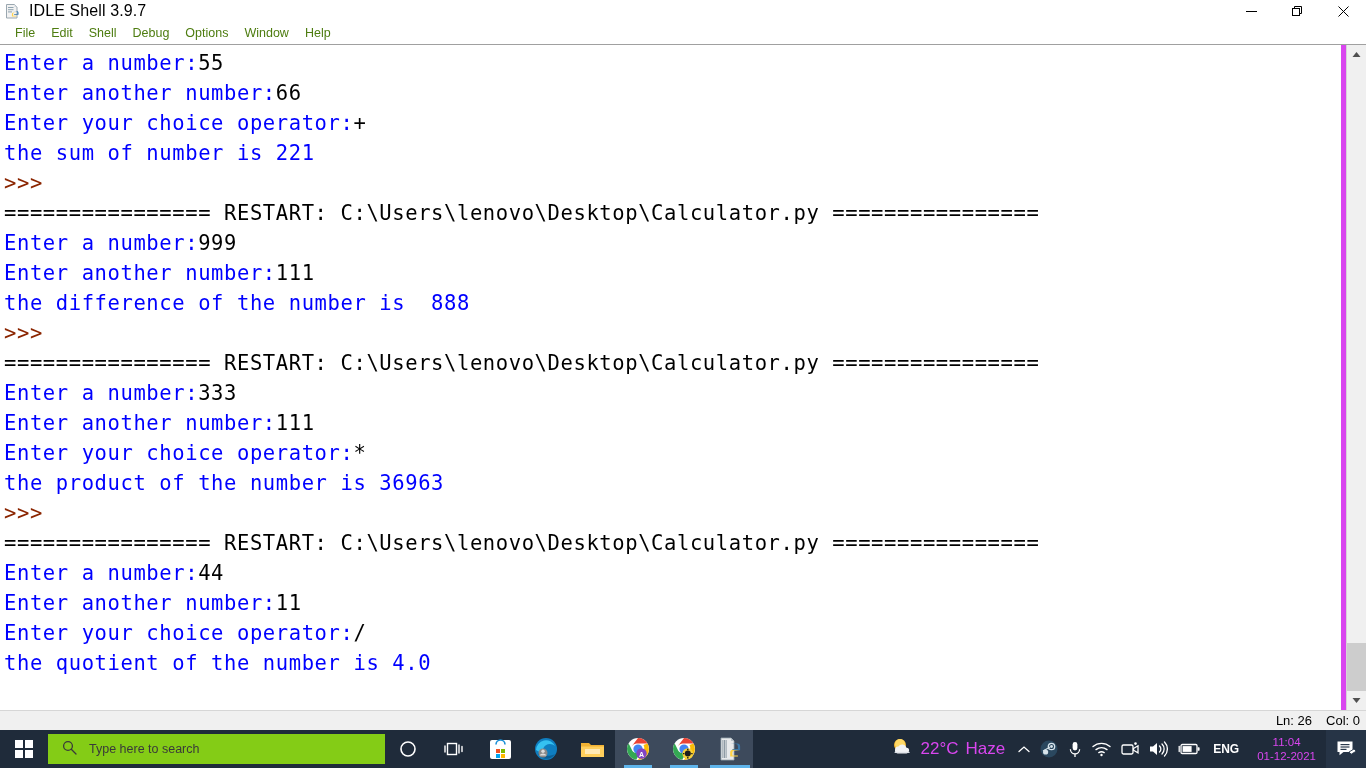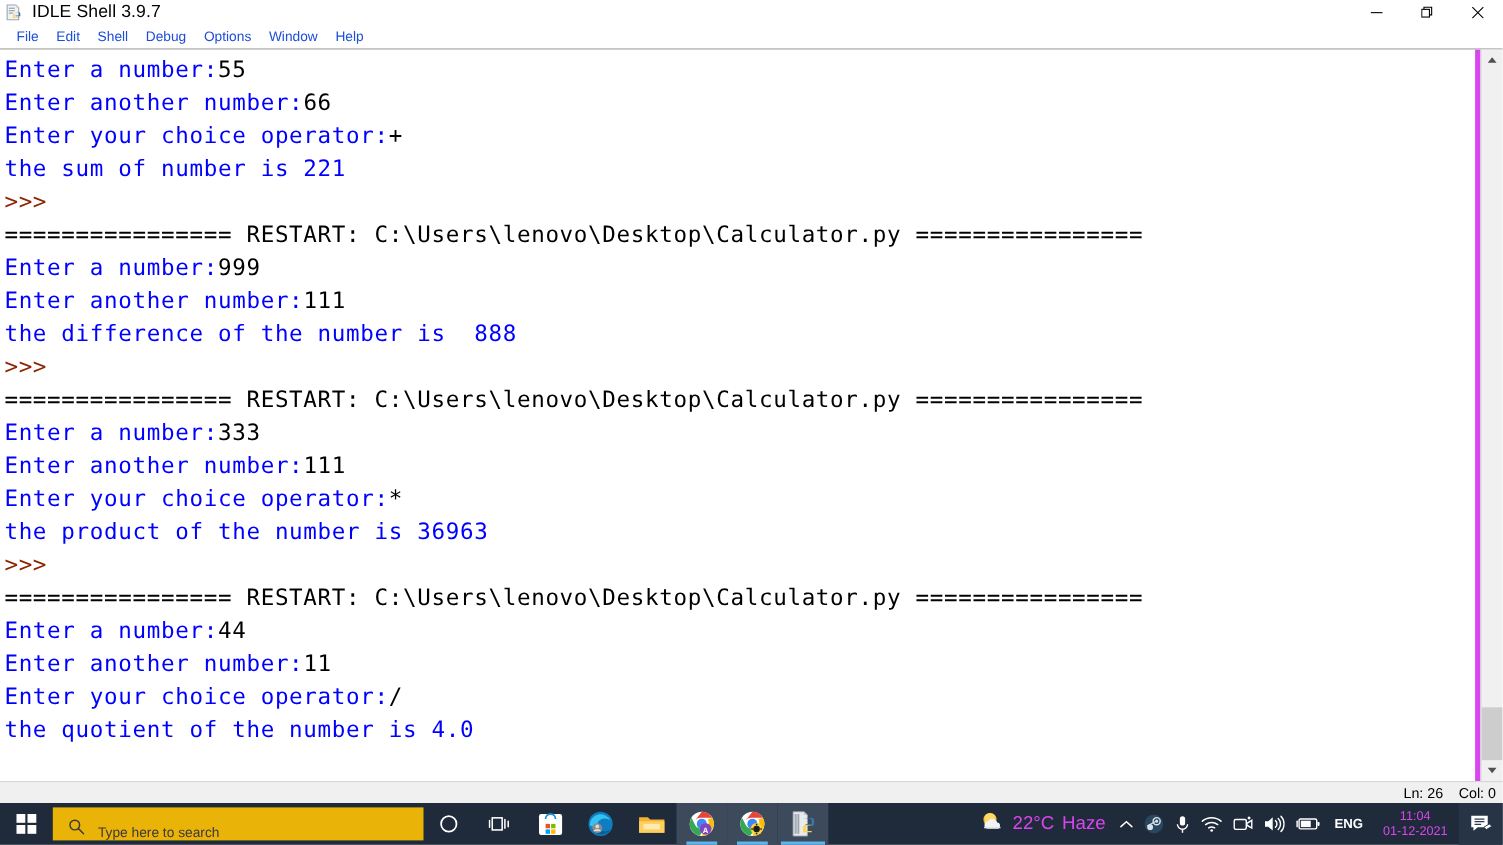--- a/index.html
+++ b/index.html
@@ -42,21 +42,21 @@
   }
 
   
   #menu-bar {
     height: 22px; min-height: 22px;
     background: #ffffff;
     display: flex; align-items: center;
     padding-left: 7px;
   }
   .menu-item {
-    font-size: 12.5px; color: #1d4ed8;
+    font-size: 12.5px; color: #4d7c0f;
     padding: 2px 8px; white-space: nowrap;
   }
 
   
   #console-wrap {
     flex: 1 1 auto;
     display: flex;
     border-top: 1px solid #a0a0a0;
     background: #ffffff;
     position: relative;
@@ -120,23 +120,23 @@
   }
   #start-button {
     width: 48px; height: 38px;
     display: flex; align-items: center; justify-content: center;
   }
   #win-logo { width: 18px; height: 18px; position: relative; }
   .wl-pane { position: absolute; width: 8px; height: 8px; background: #ffffff; }
 
   #search-box {
     width: 337px; height: 30px;
-    background: #eab308;
+    background: #84cc16;
     margin-left: 0px;
-    display: flex; align-items: flex-end;
+    display: flex; align-items: center;
     padding-left: 14px;
   }
   #search-placeholder {
     font-size: 12.5px; color: #3a3a3a;
     margin-left: 12px;
   }
 
   .tb-icon {
     width: 46px; height: 38px;
     display: flex; align-items: center; justify-content: center;

